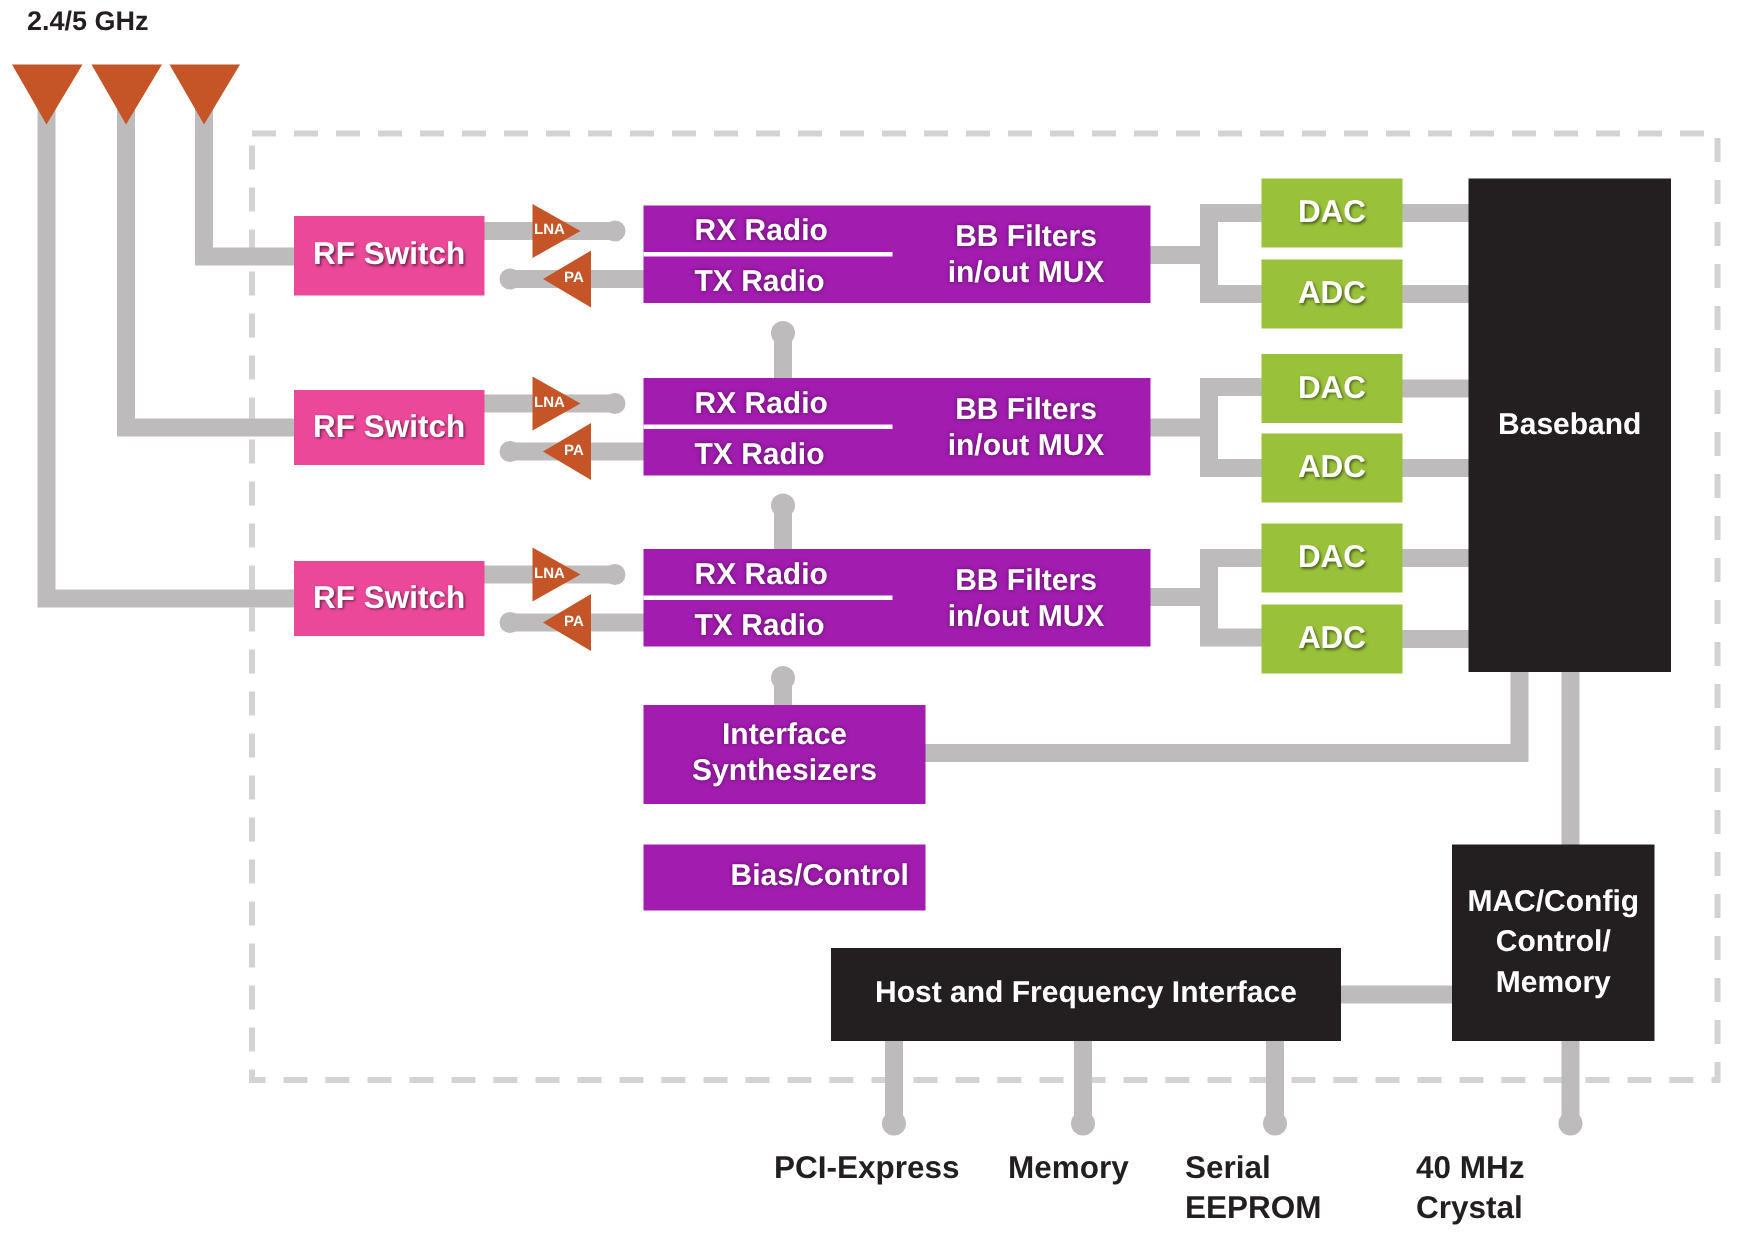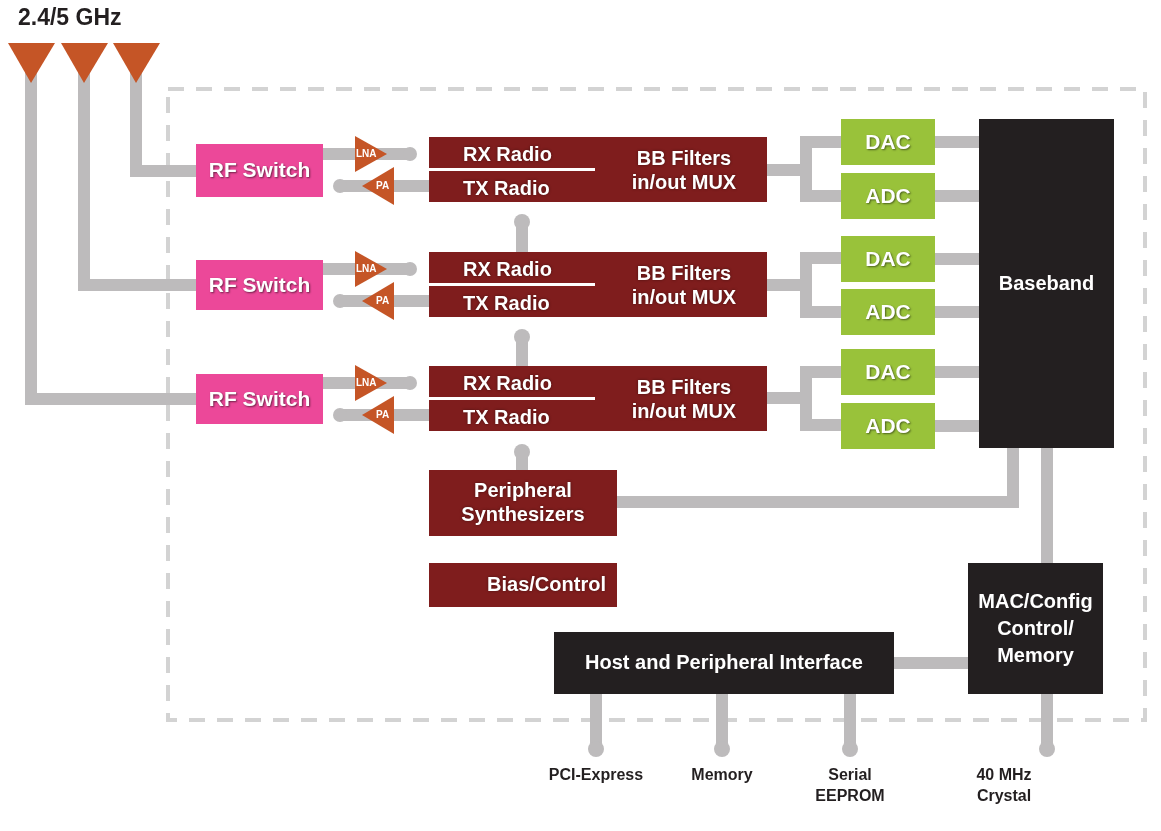--- a/index.html
+++ b/index.html
@@ -2,26 +2,26 @@
 <html><head>
 <meta charset="utf-8">
 <style>
   html, body { margin:0; padding:0; background:#ffffff; }
   body { width:1161px; height:831px; position:relative; overflow:hidden;
          font-family:"Liberation Sans", "DejaVu Sans", sans-serif; }
   #diagram { position:absolute; left:0; top:0; width:1161px; height:831px; }
   .blk { position:absolute; display:flex; align-items:center; justify-content:center;
          text-align:center; color:#fff; font-weight:bold; box-sizing:border-box; line-height:1.18; }
   .orange { background:#ec4899; font-size:21px; text-shadow:1px 1px 2px rgba(0,0,0,.55); }
-  .blue { background:#7f1d1d; font-size:20px; text-shadow:0 0 3px rgba(0,0,0,.45); }
+  .blue { background:#a21caf; font-size:20px; text-shadow:0 0 3px rgba(0,0,0,.45); }
   .green { background:#99c23a; font-size:21px; text-shadow:1px 1px 2px rgba(0,0,0,.5); }
   .black { background:#231f20; font-size:20px; }
   .radio-half { position:absolute; left:0; width:100%; text-align:left; padding-left:34px;
                 box-sizing:border-box; font-size:20px; line-height:1; }
-  .lbl { position:absolute; color:#231f20; font-weight:bold; font-size:16px; text-align:center; line-height:1.3; }
+  .lbl { position:absolute; color:#231f20; font-weight:bold; font-size:21px; line-height:1.3; }
   .amp-txt { position:absolute; color:#fff; font-weight:bold; font-size:10px; }
 </style>
 </head>
 <body>
 
 <div id="diagram">
 
   <svg id="wires" width="1161" height="831" style="position:absolute;left:0;top:0;">
 
     <rect x="168" y="89" width="977" height="631" fill="none" stroke="#d3d3d3" stroke-width="4" stroke-dasharray="16,12"></rect>
@@ -94,21 +94,21 @@
     <g fill="#c55526">
       <polygon points="355,136 355,172 387,154"></polygon>
       <polygon points="394,167 394,205 362,186"></polygon>
       <polygon points="355,251 355,287 387,269"></polygon>
       <polygon points="394,282 394,320 362,301"></polygon>
       <polygon points="355,365 355,401 387,383"></polygon>
       <polygon points="394,396 394,434 362,415"></polygon>
     </g>
   </svg>
 
-  <div class="lbl" style="left:18px;top:3px;font-size:23px;text-align:center;">2.4/5 GHz</div>
+  <div class="lbl" style="left:18px;top:3px;font-size:18px;text-align:center;">2.4/5 GHz</div>
 
   <div class="blk orange" style="left:196px;top:144px;width:127px;height:53px;">RF Switch</div>
   <span class="amp-txt" style="left:356px;top:148px;">LNA</span>
   <span class="amp-txt" style="left:376px;top:180px;">PA</span>
   <div class="blk blue" style="left:429px;top:137px;width:338px;height:65px;display:block;">
     <div class="radio-half" style="top:7px;">RX Radio</div>
     <div style="position:absolute;left:0;top:31px;width:166px;height:3px;background:#fff;"></div>
     <div class="radio-half" style="top:41px;"><span>TX Radio</span></div>
     <div style="position:absolute;left:180px;top:9px;width:150px;text-align:center;line-height:1.2;">
       <div>BB Filters</div>
@@ -142,34 +142,34 @@
     <div class="radio-half" style="top:41px;"><span>TX Radio</span></div>
     <div style="position:absolute;left:180px;top:9px;width:150px;text-align:center;line-height:1.2;">
       <div>BB Filters</div>
       <div>in/out MUX</div>
     </div>
   </div>
   <div class="blk green" style="left:841px;top:349px;width:94px;height:46px;">DAC</div>
   <div class="blk green" style="left:841px;top:403px;width:94px;height:46px;">ADC</div>
 
   <div class="blk blue" style="left:429px;top:470px;width:188px;height:66px;flex-direction:column;">
-    <div>Peripheral</div>
+    <div>Interface</div>
     <div>Synthesizers</div>
   </div>
   <div class="blk blue" style="left:429px;top:563px;width:188px;height:44px;padding-left:47px;">Bias/Control</div>
 
   <div class="blk black" style="left:979px;top:119px;width:135px;height:329px;">Baseband</div>
 
   <div class="blk black" style="left:968px;top:563px;width:135px;height:131px;flex-direction:column;line-height:1.35;">
     <div>MAC/Config</div>
     <div>Control/</div>
     <div>Memory</div>
   </div>
 
-  <div class="blk black" style="left:554px;top:632px;width:340px;height:62px;">Host and Peripheral Interface</div>
+  <div class="blk black" style="left:554px;top:632px;width:340px;height:62px;">Host and Frequency Interface</div>
 
   <div class="lbl" style="left:516px;top:765px;width:160px;">PCI-Express</div>
   <div class="lbl" style="left:672px;top:765px;width:100px;">Memory</div>
   <div class="lbl" style="left:790px;top:765px;width:120px;">
     <div>Serial</div>
     <div>EEPROM</div>
   </div>
   <div class="lbl" style="left:944px;top:765px;width:120px;">
     <div>40 MHz</div>
     <div>Crystal</div>

